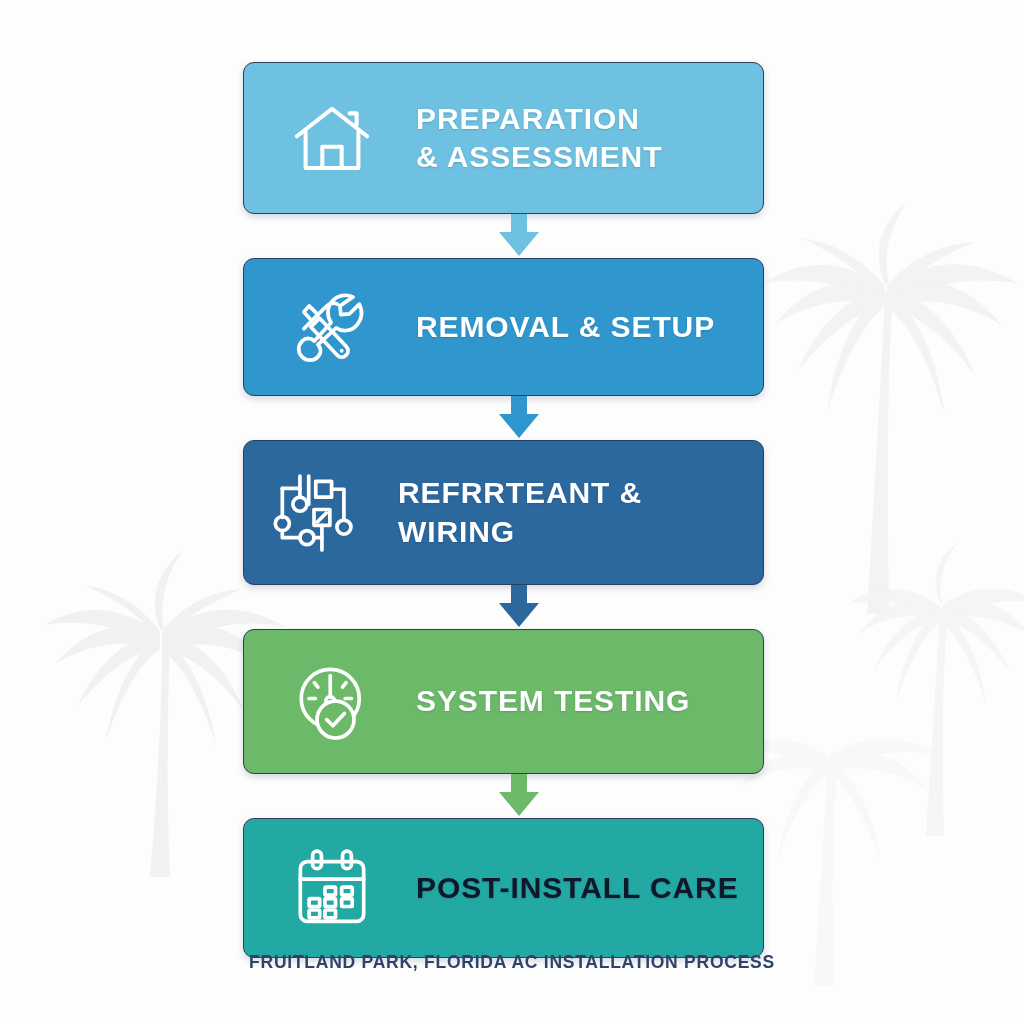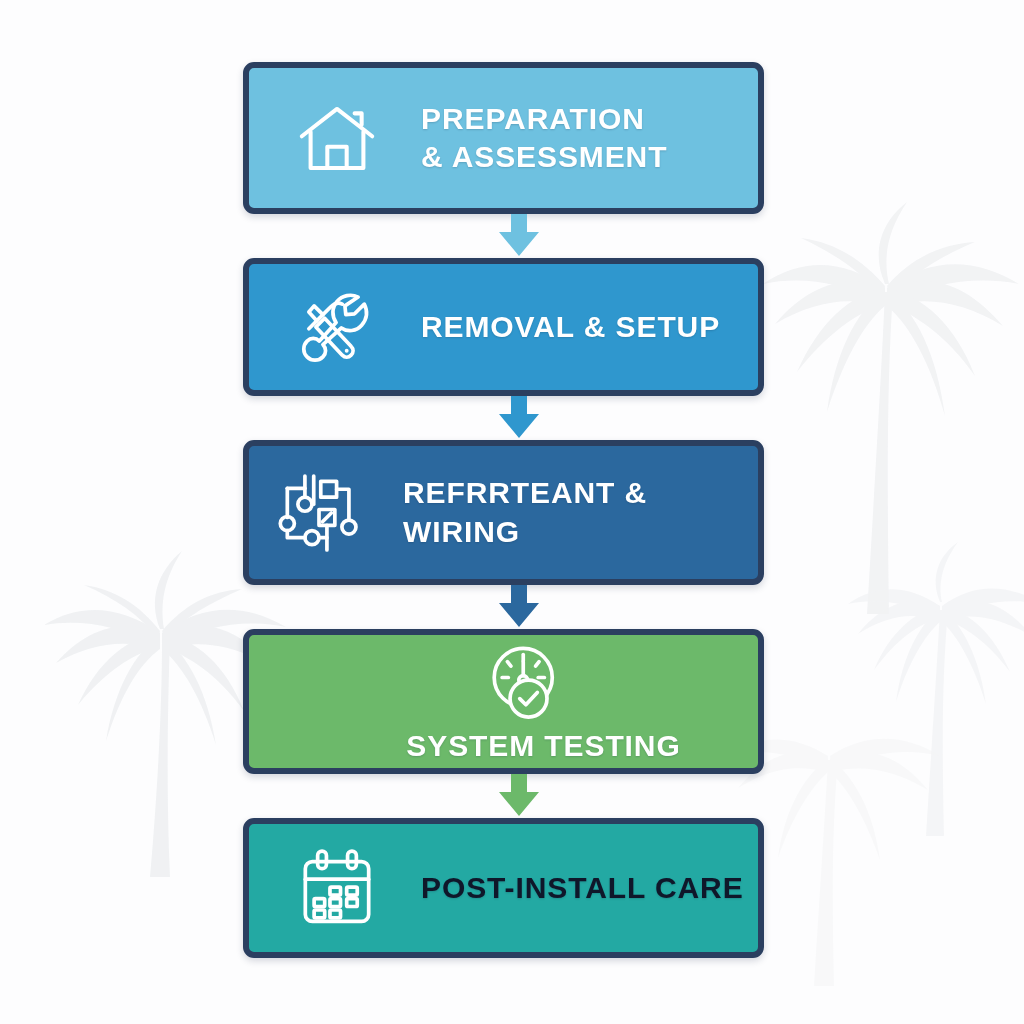--- a/index.html
+++ b/index.html
@@ -43,21 +43,21 @@
     left: 243px;
     top: 62px;
     width: 521px;
     z-index: 2;
   }
 
   .step {
     position: relative;
     box-sizing: border-box;
     width: 521px;
-    border: 6px solid #b91c1c;
+    border: 1px solid #b91c1c;
     border-radius: 11px;
     display: flex;
     align-items: center;
     padding-left: 42px;
     box-shadow: 0 3px 7px rgba(25, 40, 70, 0.18);
   }
 
   .step-icon {
     flex: 0 0 auto;
     width: 92px;
@@ -268,21 +268,21 @@
       </span>
       <span class="step-label" style="color: rgb(255, 255, 255);">REFRRTEANT &amp; WIRING</span>
     </div>
 
     <div class="connector">
       <svg viewBox="0 0 46 44" aria-hidden="true">
         <path d="M15 0 L31 0 L31 18 L43 18 L23 42 L3 18 L15 18 Z" fill="#2b689e"></path>
       </svg>
     </div>
 
-    <div class="step" style="height: 145px; background: rgb(108, 185, 106); border-color: rgb(43, 63, 96); flex-direction: column;">
+    <div class="step" style="height: 145px; background: rgb(108, 185, 106); border-color: rgb(43, 63, 96);">
       <span class="step-icon">
         <svg viewBox="0 0 100 100" fill="none" stroke="#ffffff" stroke-width="4.2" stroke-linecap="round" stroke-linejoin="round" aria-hidden="true">
           <circle cx="48" cy="46" r="33"></circle>
           <path d="M48 20 L48 27"></path>
           <path d="M30 28 L34 33"></path>
           <path d="M66 28 L62 33"></path>
           <path d="M24 46 L31 46"></path>
           <path d="M72 46 L65 46"></path>
           <path d="M48 44 L48 28"></path>
           <circle cx="48" cy="49" r="5"></circle>
@@ -313,14 +313,15 @@
           <rect x="61" y="62" width="12" height="9" rx="1.5"></rect>
           <rect x="24" y="75" width="12" height="9" rx="1.5"></rect>
           <rect x="42" y="75" width="12" height="9" rx="1.5"></rect>
         </svg>
       </span>
       <span class="step-label" style="color: #0f172a;">POST-INSTALL CARE</span>
     </div>
 
   </div>
 
+  <div class="caption" style="color: rgb(47, 67, 106);">FRUITLAND PARK, FLORIDA AC INSTALLATION PROCESS</div>
 
 </div>
 
 </body></html>

